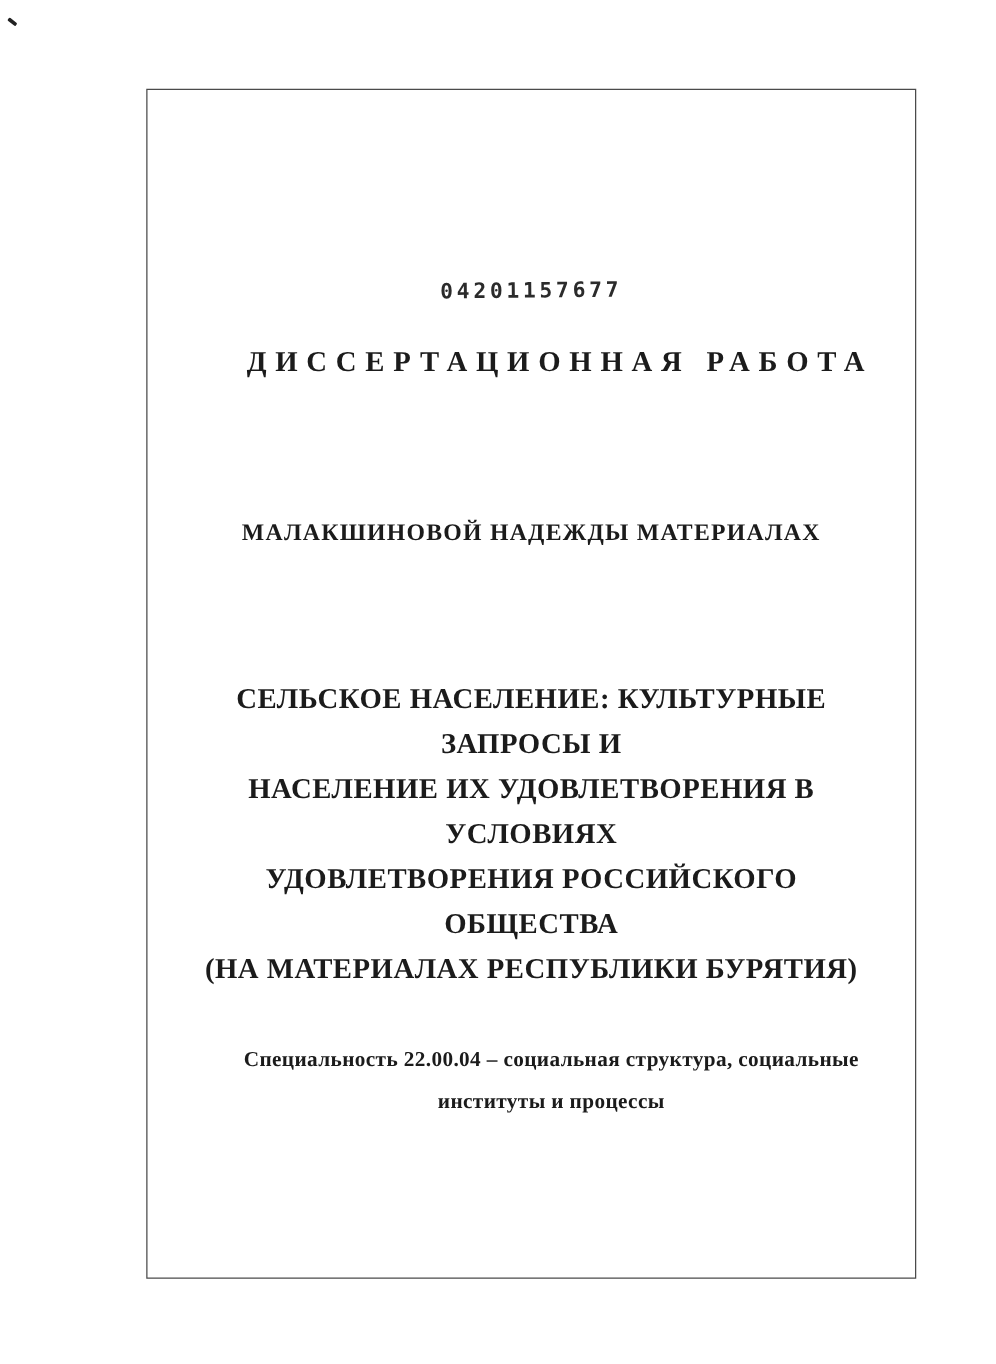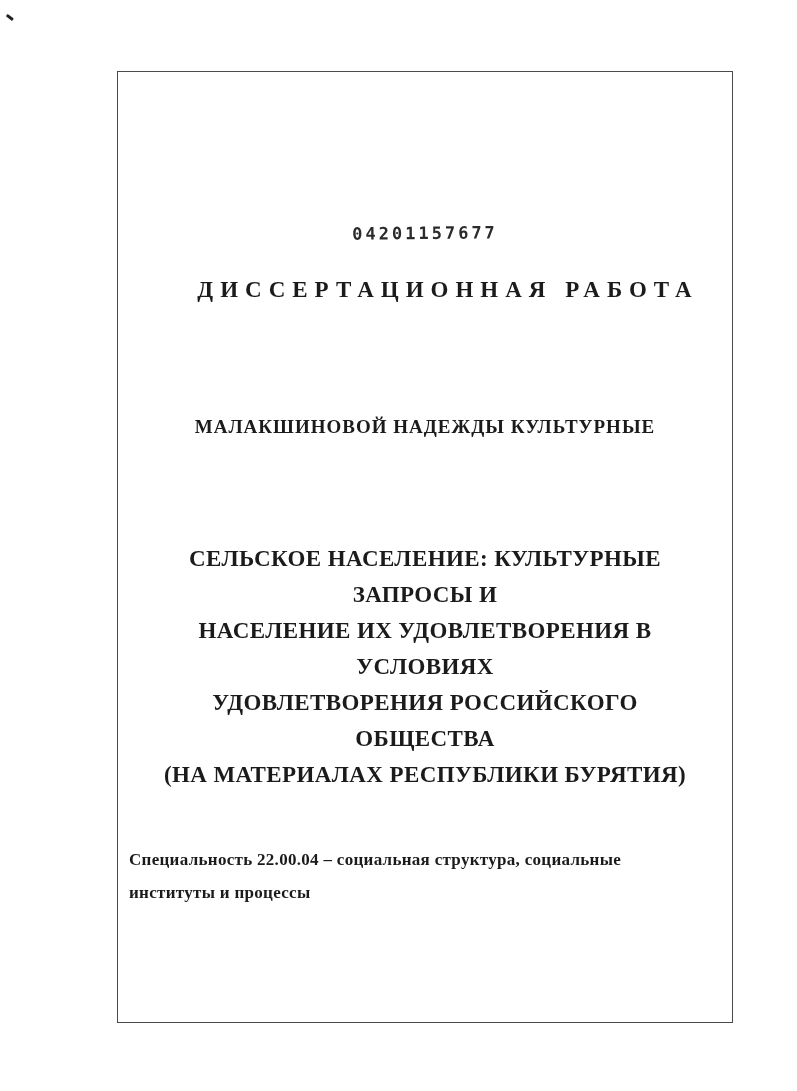--- a/index.html
+++ b/index.html
@@ -86,46 +86,45 @@
     width: 560px;
     text-align: center;
     font-size: 23px;
     font-weight: bold;
     line-height: 36px;
     letter-spacing: 0.4px;
   }
   .specialty {
     position: absolute;
     top: 760px;
-    left: 12px;
+    left: 24px;
     width: 600px;
-    text-align: left;
+    text-align: center;
     font-size: 17px;
     font-weight: bold;
     line-height: 33px;
     letter-spacing: 0.3px;
-    margin-top: 12px;
   }
 </style>
 </head>
 <body>
 
 <div class="scan-page">
 
   <div class="stray-mark"></div>
 
   <div class="page-frame"></div>
 
   <div class="content">
 
     <div class="stamp-number">04201157677</div>
 
     <div class="doc-type">ДИССЕРТАЦИОННАЯ РАБОТА</div>
 
-    <div class="author-name">МАЛАКШИНОВОЙ НАДЕЖДЫ КУЛЬТУРНЫЕ</div>
+    <div class="author-name">МАЛАКШИНОВОЙ НАДЕЖДЫ МАТЕРИАЛАХ</div>
 
     <div class="dissertation-title">
       <div>СЕЛЬСКОЕ НАСЕЛЕНИЕ: КУЛЬТУРНЫЕ ЗАПРОСЫ И</div>
       <div>НАСЕЛЕНИЕ ИХ УДОВЛЕТВОРЕНИЯ В УСЛОВИЯХ</div>
       <div>УДОВЛЕТВОРЕНИЯ РОССИЙСКОГО ОБЩЕСТВА</div>
       <div>(НА МАТЕРИАЛАХ РЕСПУБЛИКИ БУРЯТИЯ)</div>
     </div>
 
     <div class="specialty">
       <div>Специальность 22.00.04 – социальная структура, социальные</div>

